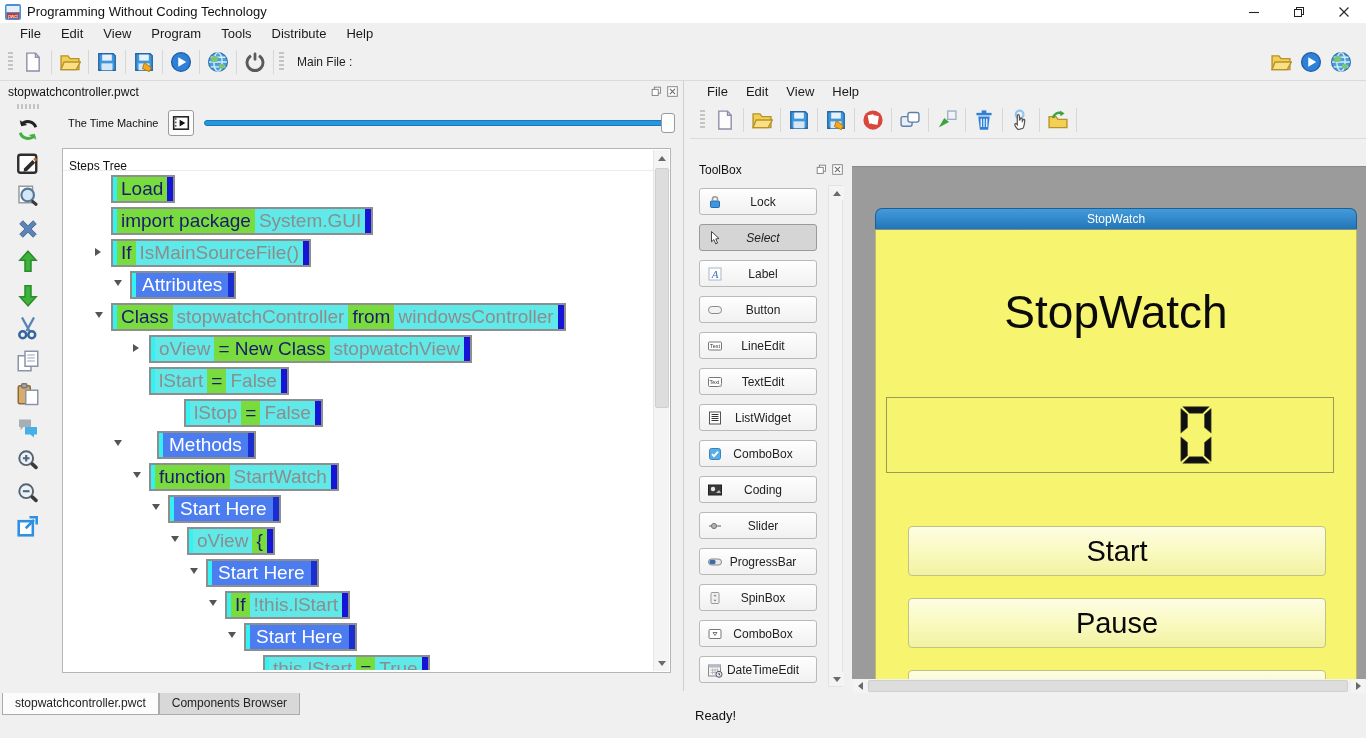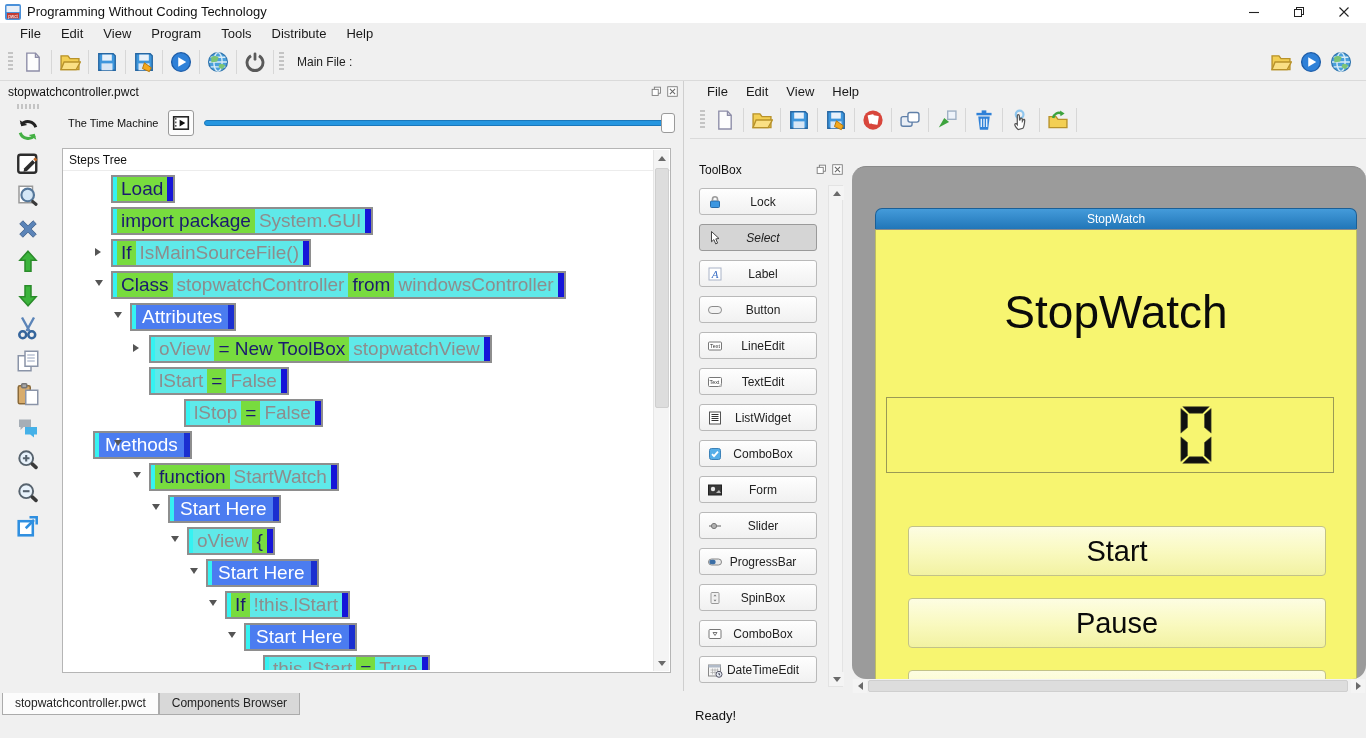--- a/index.html
+++ b/index.html
@@ -45,21 +45,21 @@
 
   .left-main { position:absolute; left:56px; top:0; right:0; bottom:0; }
   .tm-row { height:42px; display:flex; align-items:center; padding-left:12px; gap:10px; }
   .tm-label { font-size:11px; color:#111; white-space:nowrap; }
   .tm-btn { width:26px; height:26px; border:1px solid #9a9a9a; border-radius:3px; background:#fcfcfc; display:flex; align-items:center; justify-content:center; }
   .tm-slider { position:relative; flex:1; height:22px; margin-right:8px; }
   .tm-track { position:absolute; left:0; right:0; top:8px; height:6px; border-radius:3px; background:#2596e0; border:1px solid #1a78bb; }
   .tm-handle { position:absolute; right:0; top:1px; width:14px; height:20px; background:#fdfdfd; border:1px solid #9a9a9a; border-radius:3px; }
 
   .steps-box { position:absolute; left:6px; top:46px; right:12px; bottom:18px; border:1px solid #b5b5b5; background:#ffffff; }
-  .steps-header { height:22px; border-bottom:1px solid #ececec; font-size:12px; padding:4px 6px; color:#111; }
+  .steps-header { height:22px; border-bottom:1px solid #ececec; font-size:12px; padding:10px 6px; color:#111; }
   .tree-area { position:absolute; top:22px; left:0; right:17px; bottom:2px; overflow:hidden; background:#fff; }
   .v-scroll { position:absolute; top:1px; right:1px; width:16px; bottom:1px; background:#f4f4f4; border-left:1px solid #e6e6e6; }
   .scroll-arrow { position:absolute; left:1px; width:14px; height:14px; background:#f4f4f4; display:flex; align-items:center; justify-content:center; }
   .tri-up    { width:0; height:0; border-left:4px solid transparent; border-right:4px solid transparent; border-bottom:5px solid #6a6a6a; }
   .tri-down  { width:0; height:0; border-left:4px solid transparent; border-right:4px solid transparent; border-top:5px solid #6a6a6a; }
   .tri-left  { width:0; height:0; border-top:4px solid transparent; border-bottom:4px solid transparent; border-right:5px solid #6a6a6a; }
   .tri-right { width:0; height:0; border-top:4px solid transparent; border-bottom:4px solid transparent; border-left:5px solid #6a6a6a; }
   .v-thumb { position:absolute; left:1px; width:14px; background:#dddddd; border:1px solid #cfcfcf; border-radius:2px; }
 
   
@@ -88,21 +88,21 @@
   .tb-header { height:22px; font-size:12px; padding:4px 4px 0 9px; position:relative; color:#111; }
   .tb-list { position:absolute; top:24px; left:9px; width:118px; bottom:2px; padding-top:5px; }
   .tb-item { position:relative; height:27px; margin-bottom:9px; border:1px solid #b9b9b9; border-radius:3px;
              background:linear-gradient(#fefefe,#f1f1f1); display:flex; align-items:center; font-size:12px; color:#222; }
   .tb-item.active { background:#d5d5d5; border-color:#9a9a9a;font-style:italic; }
   .tb-item .ic { position:absolute; left:7px; }
   .tb-label { flex:1; text-align:center; padding-left:10px; }
   .tb-scroll { position:absolute; right:5px; top:26px; width:15px; bottom:6px; background:#f4f4f4; border:1px solid #e3e3e3; }
 
   .canvas-wrap { position:absolute; left:158px; top:0; right:0; bottom:0; }
-  .canvas { position:absolute; left:4px; top:7px; right:0; bottom:14px; background:#9b9b9b; border-top:1px solid #8a8a8a; overflow:hidden;border-radius:14px; }
+  .canvas { position:absolute; left:4px; top:7px; right:0; bottom:14px; background:#9b9b9b; border-top:1px solid #8a8a8a; overflow:hidden; }
   .h-scroll { position:absolute; left:4px; right:0; bottom:0; height:14px; background:#f1f1f1; }
   .h-thumb { position:absolute; left:16px; width:480px; top:1px; height:12px; background:#dddddd; border:1px solid #cfcfcf; border-radius:2px; }
 
   
   .sw-window { position:absolute; left:23px; top:41px; width:482px; height:620px; }
   .sw-title { height:21px; background:linear-gradient(#449bda,#2176b8); border:1px solid #1b5f96; border-bottom:none;
               border-radius:7px 7px 0 0; color:#fff; font-size:12px; text-align:center; line-height:20px; }
   .sw-body { position:absolute; top:21px; left:0; right:0; bottom:0; background:#f7f570; border:1px solid #bdbd62; border-top:1px solid #8a8a8a; }
   .sw-heading { position:absolute; top:55px; left:0; right:0; text-align:center; font-size:46px; color:#0a0a0a; }
   .sw-lcd { position:absolute; left:10px; top:167px; right:22px; height:76px; border:1px solid #9a9a55; display:flex; align-items:center; justify-content:flex-end; padding-right:120px; }
@@ -432,55 +432,55 @@
                     <span class="seg keyword">import package</span>
                     <span class="seg value">System.GUI</span>
                     <span class="endbar"></span>
                   </span></div>
                 <div class="tree-row" style="padding-left:48px;"><span class="tw-arrow collapsed" style="left:32px"></span><span class="titem">
                     <span class="strip"></span>
                     <span class="seg keyword">If</span>
                     <span class="seg value">IsMainSourceFile()</span>
                     <span class="endbar"></span>
                   </span></div>
+                <div class="tree-row" style="padding-left:67px;"><span class="tw-arrow expanded" style="left:51px"></span><span class="titem block">
+                    <span class="strip"></span>
+                    <span class="seg">Attributes</span>
+                    <span class="endbar"></span>
+                  </span></div>
                 <div class="tree-row" style="padding-left:48px;"><span class="tw-arrow expanded" style="left:32px"></span><span class="titem">
                     <span class="strip"></span>
                     <span class="seg keyword">Class</span>
                     <span class="seg value">stopwatchController</span>
                     <span class="seg keyword">from</span>
                     <span class="seg value">windowsController</span>
                     <span class="endbar"></span>
                   </span></div>
-                <div class="tree-row" style="padding-left:67px;"><span class="tw-arrow expanded" style="left:51px"></span><span class="titem block">
-                    <span class="strip"></span>
-                    <span class="seg">Attributes</span>
-                    <span class="endbar"></span>
-                  </span></div>
                 <div class="tree-row" style="padding-left:86px;"><span class="tw-arrow collapsed" style="left:70px"></span><span class="titem">
                     <span class="strip"></span>
                     <span class="seg value">oView</span>
-                    <span class="seg keyword">= New ToolBox</span>
+                    <span class="seg keyword">= New Class</span>
                     <span class="seg value">stopwatchView</span>
                     <span class="endbar"></span>
                   </span></div>
                 <div class="tree-row" style="padding-left:86px;"><span class="titem">
                     <span class="strip"></span>
                     <span class="seg value">lStart</span>
                     <span class="seg keyword">=</span>
                     <span class="seg value">False</span>
                     <span class="endbar"></span>
                   </span></div>
                 <div class="tree-row" style="padding-left:86px;margin-left:35px;"><span class="titem">
                     <span class="strip"></span>
                     <span class="seg value">lStop</span>
                     <span class="seg keyword">=</span>
                     <span class="seg value">False</span>
                     <span class="endbar"></span>
                   </span></div>
-                <div class="tree-row" style="padding-left:30px;"><span class="tw-arrow expanded" style="left:51px"></span><span class="titem block">
+                <div class="tree-row" style="padding-left:94px;"><span class="tw-arrow expanded" style="left:51px"></span><span class="titem block">
                     <span class="strip"></span>
                     <span class="seg">Methods</span>
                     <span class="endbar"></span>
                   </span></div>
                 <div class="tree-row" style="padding-left:86px;"><span class="tw-arrow expanded" style="left:70px"></span><span class="titem">
                     <span class="strip"></span>
                     <span class="seg keyword">function</span>
                     <span class="seg value">StartWatch</span>
                     <span class="endbar"></span>
                   </span></div>
@@ -734,21 +734,21 @@
                 <span class="tb-label">ComboBox</span>
               </div>
               <div class="tb-item">
                 <span class="ic">
                   <svg width="16" height="16" viewBox="0 0 16 16">
                     <rect x="1.5" y="3" width="13" height="10" fill="#3a3a3a" stroke="#222"></rect>
                     <circle cx="6" cy="7" r="2.2" fill="#e8e8e8"></circle>
                     <path d="M9 11l3-3 2 3z" fill="#bbb"></path>
                   </svg>
                 </span>
-                <span class="tb-label">Form</span>
+                <span class="tb-label">Coding</span>
               </div>
               <div class="tb-item">
                 <span class="ic">
                   <svg width="16" height="16" viewBox="0 0 16 16">
                     <path d="M2 8h12" stroke="#999" stroke-width="1.6"></path>
                     <circle cx="7" cy="8" r="2.6" fill="#b0b0b0" stroke="#777"></circle>
                   </svg>
                 </span>
                 <span class="tb-label">Slider</span>
               </div>

